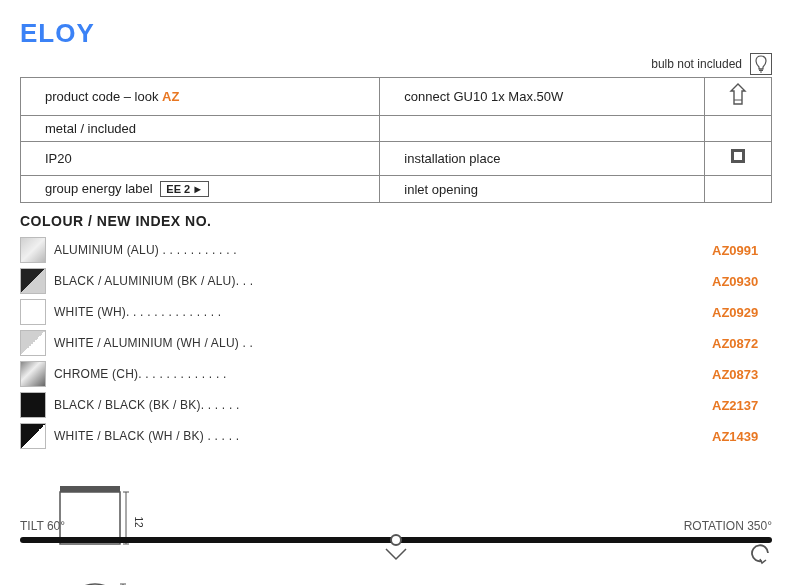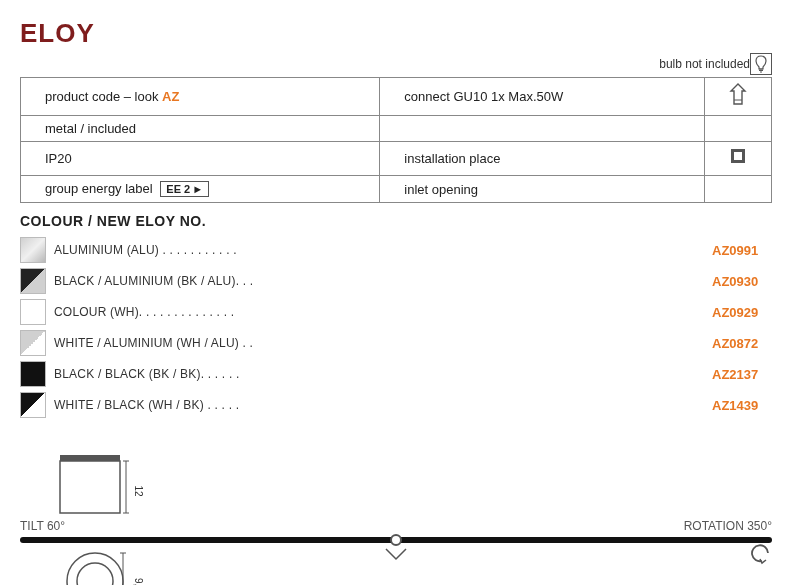--- a/index.html
+++ b/index.html
@@ -16,30 +16,30 @@
       width: 792px;
       height: 585px;
       padding: 18px 20px 10px 20px;
       position: relative;
     }
     h1.title {
       font-size: 26px;
       font-weight: 900;
       letter-spacing: 1px;
       margin-bottom: 4px;
-      color: #7f1d1d;
+      color: #3b82f6;
     }
     .bulb-row {
       display: flex;
       justify-content: flex-end;
       align-items: center;
       margin-bottom: 2px;
       font-size: 12px;
       color: #333;
-      gap: 0;
+      gap: 8px;
     }
     .bulb-icon {
       width: 22px;
       height: 22px;
       border: 1.5px solid #555;
       display: flex; align-items: center; justify-content: center;
       font-size: 14px;
     }
     
     .info-table {
@@ -247,49 +247,54 @@
         <span class="energy-badge">
           EE 2 <span class="energy-arrow">►</span>
         </span>
       </td>
       <td class="value-cell">inlet opening</td>
       <td class="icon-cell"></td>
     </tr>
   </tbody>
     </table>
 
-  <div class="colour-title">COLOUR / NEW ELOY NO.</div>
+  <div class="colour-title">COLOUR / NEW INDEX NO.</div>
 
   <div class="colour-section">
     <div class="colour-list">
 
       <div class="colour-item">
         <div class="colour-swatch swatch-alu"></div>
         <span class="colour-label">ALUMINIUM (ALU) . . . . . . . . . . .</span>
         <span class="colour-code"><span class="az-prefix">AZ</span>0991</span>
       </div>
 
       <div class="colour-item">
         <div class="colour-swatch swatch-bk-alu"></div>
         <span class="colour-label">BLACK / ALUMINIUM (BK / ALU). . .</span>
         <span class="colour-code"><span class="az-prefix">AZ</span>0930</span>
       </div>
 
       <div class="colour-item">
         <div class="colour-swatch swatch-white"></div>
-        <span class="colour-label">COLOUR (WH). . . . . . . . . . . . . .</span>
+        <span class="colour-label">WHITE (WH). . . . . . . . . . . . . .</span>
         <span class="colour-code"><span class="az-prefix">AZ</span>0929</span>
       </div>
 
       <div class="colour-item">
         <div class="colour-swatch swatch-wh-alu"></div>
         <span class="colour-label">WHITE / ALUMINIUM (WH / ALU) . .</span>
         <span class="colour-code"><span class="az-prefix">AZ</span>0872</span>
       </div>
 
+      <div class="colour-item">
+        <div class="colour-swatch swatch-chrome"></div>
+        <span class="colour-label">CHROME (CH). . . . . . . . . . . . .</span>
+        <span class="colour-code"><span class="az-prefix">AZ</span>0873</span>
+      </div>
 
       <div class="colour-item">
         <div class="colour-swatch swatch-bk-bk"></div>
         <span class="colour-label">BLACK / BLACK (BK / BK). . . . . .</span>
         <span class="colour-code"><span class="az-prefix">AZ</span>2137</span>
       </div>
 
       <div class="colour-item">
         <div class="colour-swatch swatch-wh-bk"></div>
         <span class="colour-label">WHITE / BLACK (WH / BK)  . . . . .</span>

